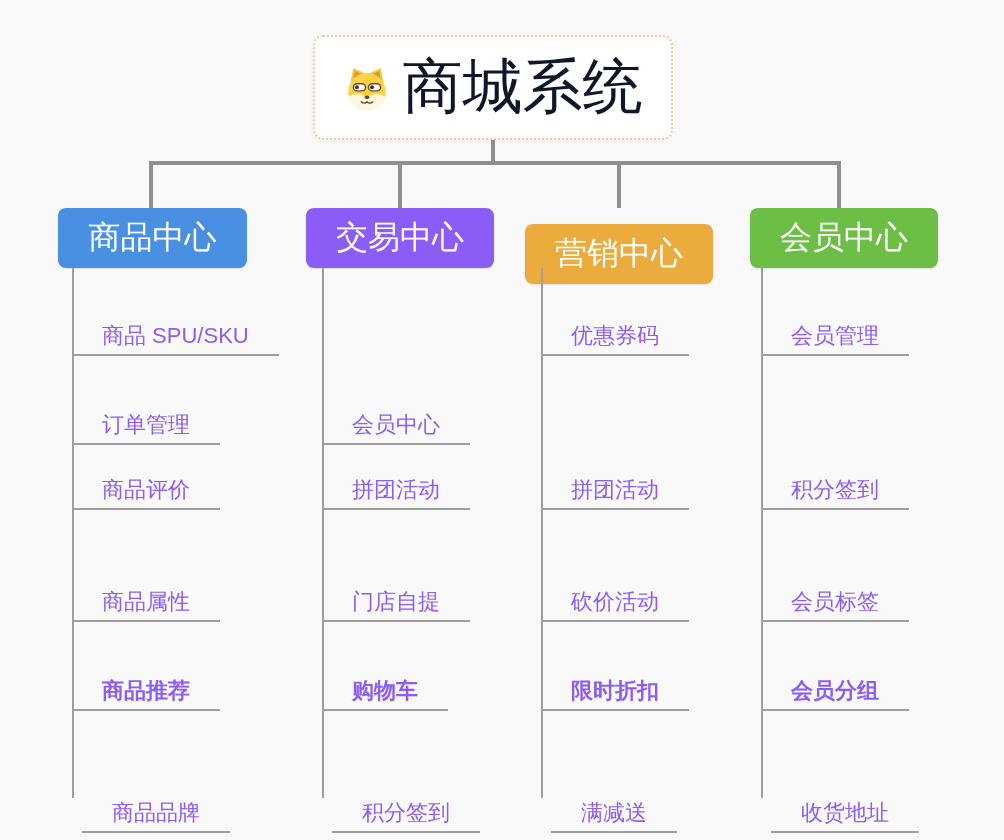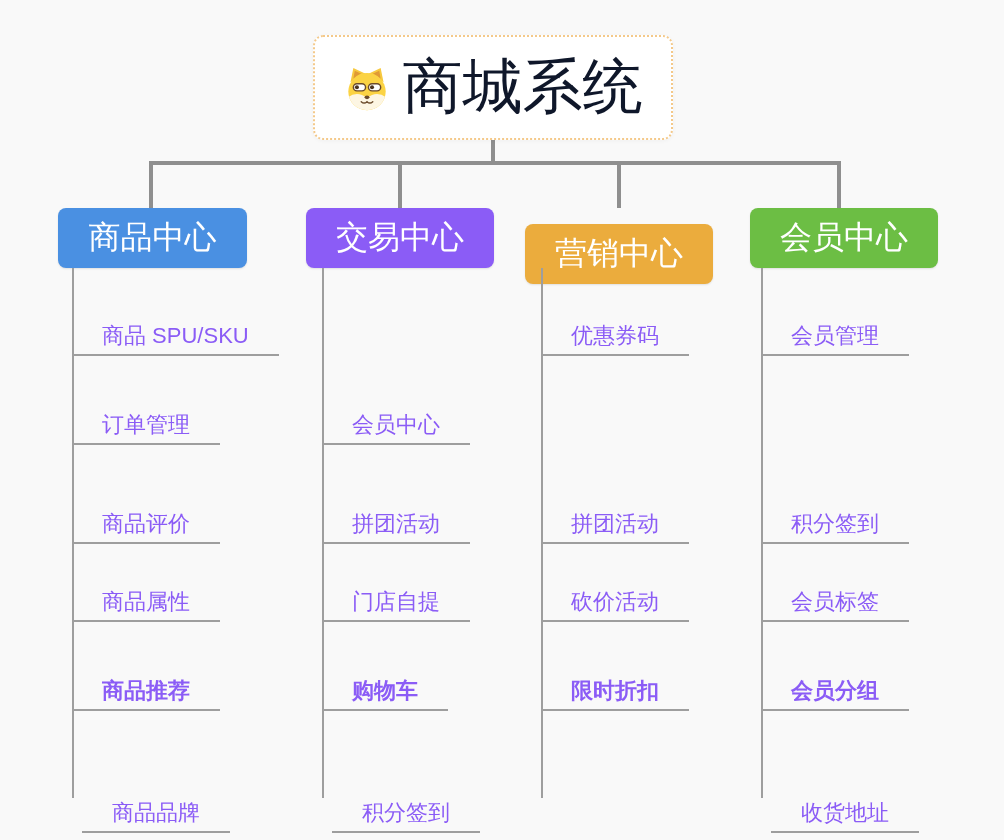--- a/index.html
+++ b/index.html
@@ -38,21 +38,21 @@
   
   .spine{position:absolute; top:268px; width:2px; height:530px; background:#9E9E9E;}
   .sp1{left:72px;} .sp2{left:322px;} .sp3{left:541px;} .sp4{left:761px;}
   
   .item{
     position:absolute; height:34px; line-height:32px;
     font-size:22px; color:#8b5cf6; white-space:nowrap;
     padding:0 30px; border-bottom:2px solid #9E9E9E;
   }
   .c1{left:72px;} .c2{left:322px;} .c3{left:541px;} .c4{left:761px;}
-  .r0{top:320px;} .r1{top:409px;} .r2{top:508px;}
+  .r0{top:320px;} .r1{top:409px;} .r2{top:474px;}
   .r3{top:586px;} .r4{top:675px;font-weight:bold;} .r5{top:797px;margin-left:10px;}
 </style>
 </head>
 <body>
 
 <div class="canvas">
 
   <div class="conn conn-stub"></div>
   <div class="conn conn-bus"></div>
   <div class="conn conn-drop d1"></div>
@@ -105,20 +105,21 @@
   <div class="item c2 r5">积分签到</div>
 
   <div class="branch-box b3" style="background: rgb(235, 172, 61);">
     <span>营销中心</span>
   </div>
   <div class="spine sp3"></div>
   <div class="item c3 r0">优惠券码</div>
   <div class="item c3 r2">拼团活动</div>
   <div class="item c3 r3">砍价活动</div>
   <div class="item c3 r4">限时折扣</div>
+  <div class="item c3 r5">满减送</div>
 
   <div class="branch-box b4" style="background: rgb(108, 190, 68);">
     <span>会员中心</span>
   </div>
   <div class="spine sp4"></div>
   <div class="item c4 r0">会员管理</div>
   <div class="item c4 r2">积分签到</div>
   <div class="item c4 r3">会员标签</div>
   <div class="item c4 r4">会员分组</div>
   <div class="item c4 r5">收货地址</div>

